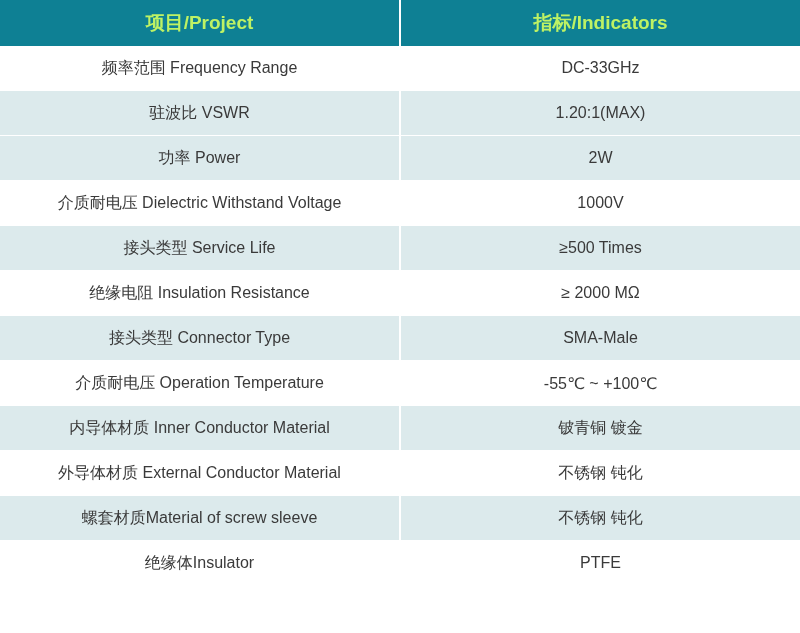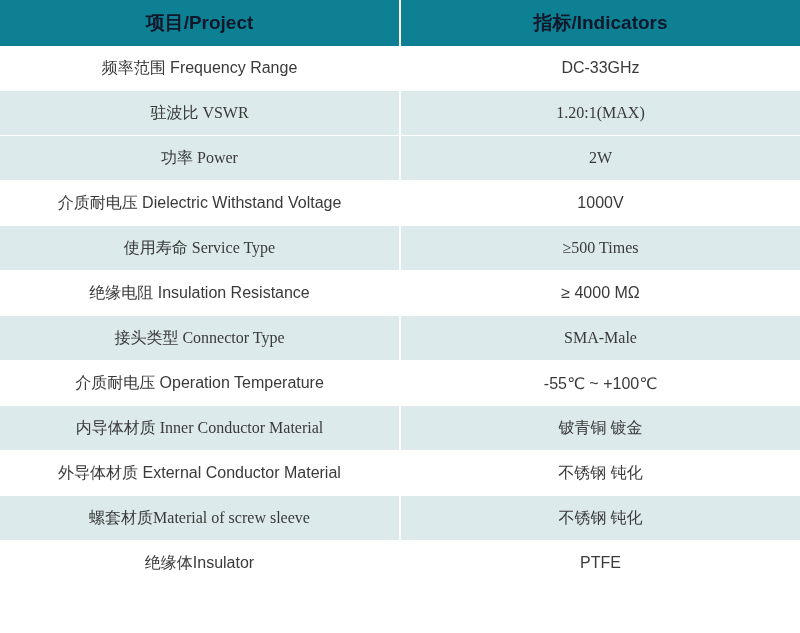--- a/index.html
+++ b/index.html
@@ -17,21 +17,21 @@
   .spec-table {
     width: 800px;
     border-collapse: collapse;
     table-layout: fixed;
   }
   .spec-table col.col-project { width: 400px; }
   .spec-table col.col-indicator { width: 400px; }
 
   .spec-table thead th {
     background: #0e8094;
-    color: #0f172a;
+    color: #bef264;
     font-size: 19px;
     font-weight: bold;
     height: 46px;
     line-height: 46px;
     padding: 0;
     text-align: center;
     vertical-align: middle;
     border-right: 2px solid #ffffff;
   }
   .spec-table thead th:last-child {
@@ -54,21 +54,20 @@
   }
   .spec-table tbody td:last-child {
     border-right: none;
   }
 
   .spec-table tbody tr.row-odd td {
     background: #ffffff;
   }
   .spec-table tbody tr.row-even td {
     background: #dceaec;
-    font-family: Liberation Serif, serif;
   }
 </style>
 </head>
 <body>
 
 <table class="spec-table">
   <colgroup>
     <col class="col-project">
     <col class="col-indicator">
   </colgroup>
@@ -89,26 +88,26 @@
     </tr>
     <tr class="row-even">
       <td>功率 Power</td>
       <td>2W</td>
     </tr>
     <tr class="row-odd">
       <td>介质耐电压 Dielectric Withstand Voltage</td>
       <td>1000V</td>
     </tr>
     <tr class="row-even">
-      <td>使用寿命 Service Type</td>
+      <td>接头类型 Service Life</td>
       <td>≥500 Times</td>
     </tr>
     <tr class="row-odd">
       <td>绝缘电阻 Insulation Resistance</td>
-      <td>≥ 4000 MΩ</td>
+      <td>≥ 2000 MΩ</td>
     </tr>
     <tr class="row-even">
       <td>接头类型 Connector Type</td>
       <td>SMA-Male</td>
     </tr>
     <tr class="row-odd">
       <td>介质耐电压 Operation Temperature</td>
       <td>-55℃ ~ +100℃</td>
     </tr>
     <tr class="row-even">

